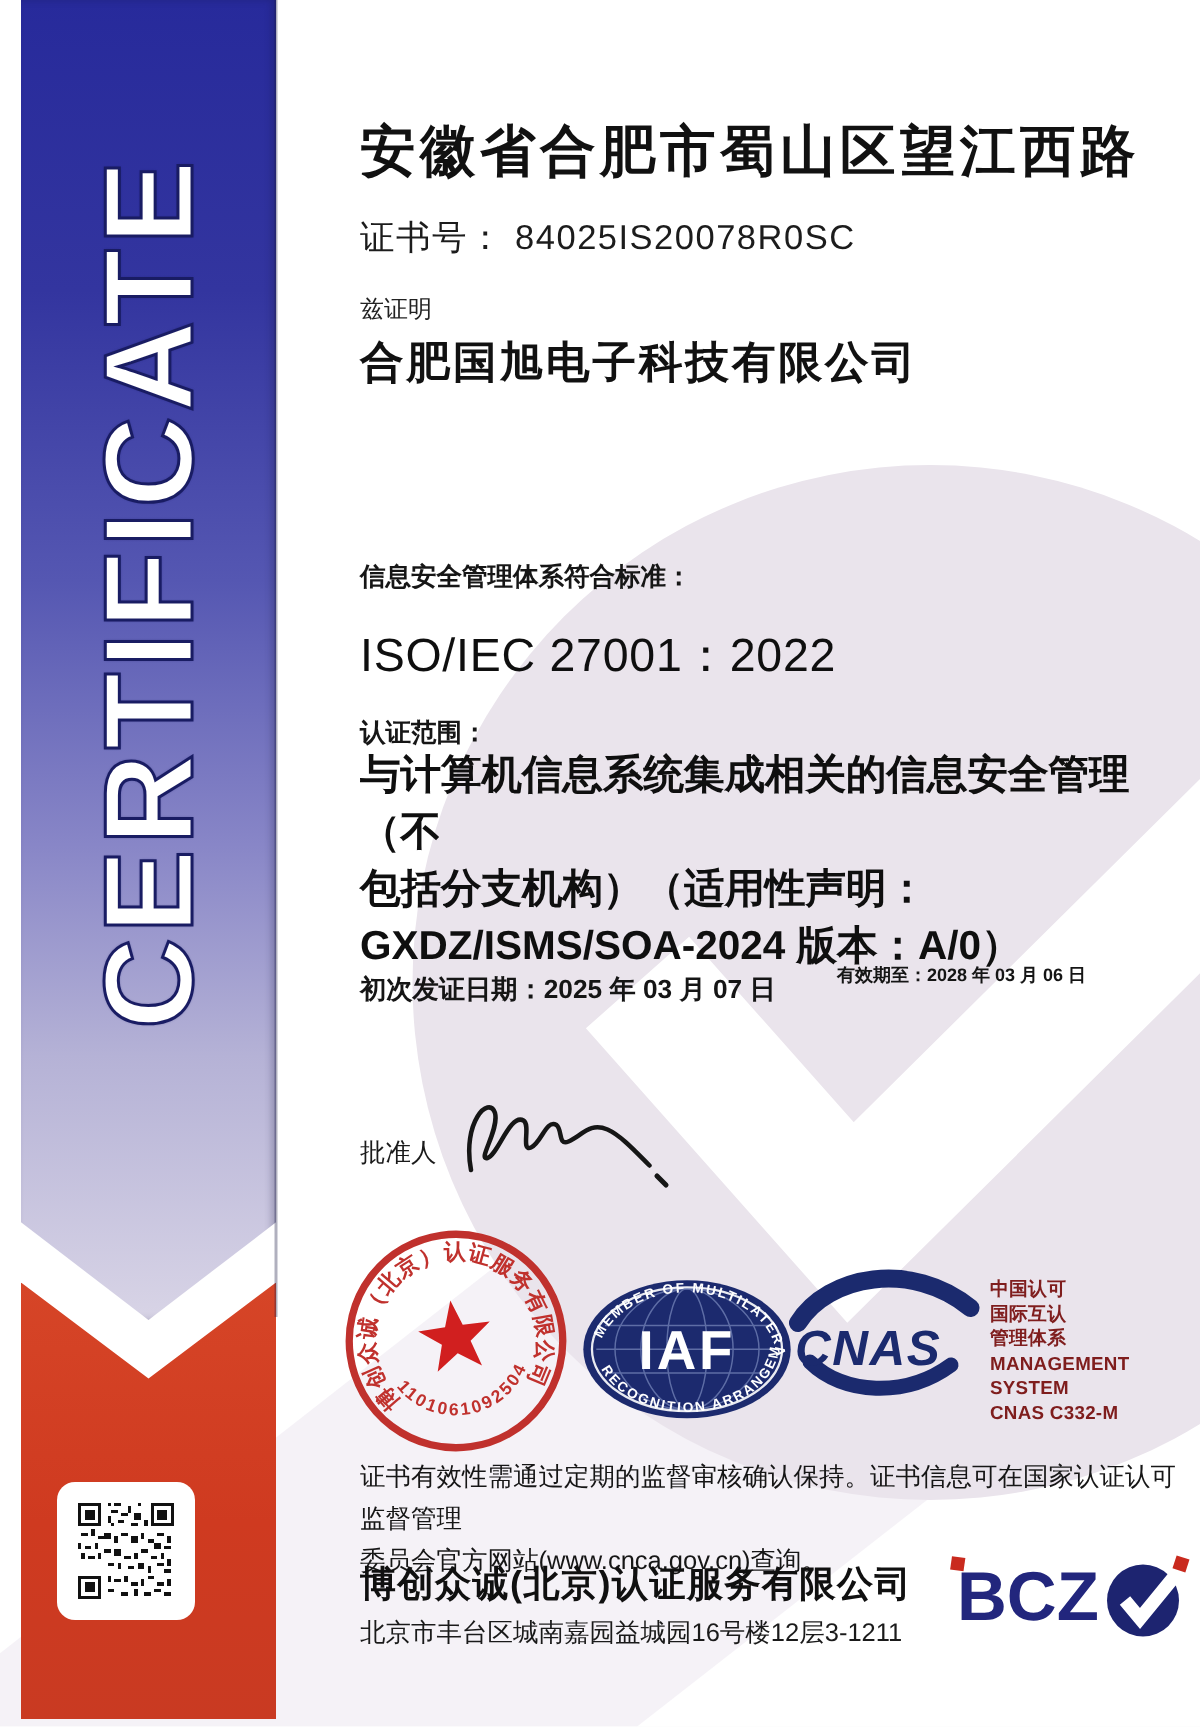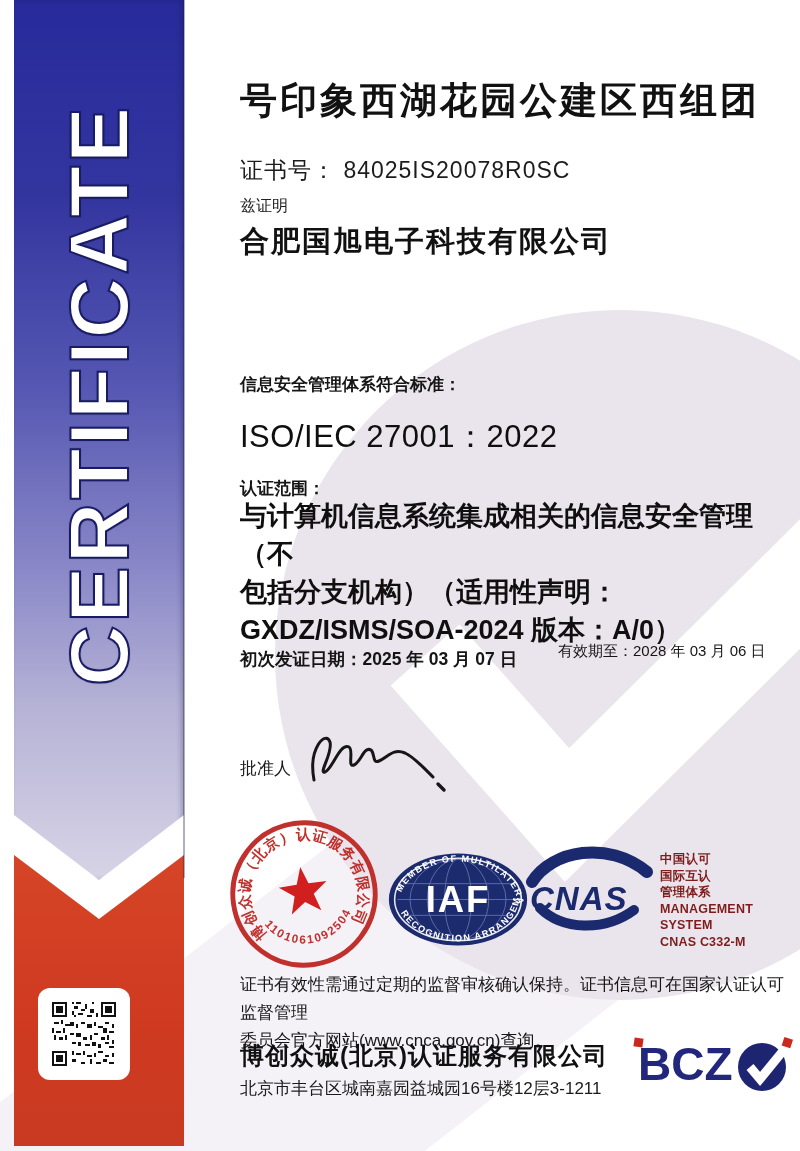--- a/index.html
+++ b/index.html
@@ -34,30 +34,30 @@
   
   .qr-box{
     position:absolute;left:38px;top:988px;width:92px;height:92px;z-index:3;
     background:#ffffff;border-radius:12px;display:flex;align-items:center;justify-content:center;
   }
   
   .content{position:absolute;left:0;top:0;width:800px;height:1151px;z-index:3;}
   .abs{position:absolute;}
   .pre{white-space:pre-line;}
   .title{left:240px;top:76px;font-size:37px;font-weight:700;letter-spacing:3px;color:#111;}
-  .certno{left:240px;top:143px;font-size:23px;color:#1c1c1c;letter-spacing:1px;margin-top:12px;}
+  .certno{left:240px;top:143px;font-size:23px;color:#1c1c1c;letter-spacing:1px;}
   .intro{left:240px;top:196px;font-size:16px;color:#222;}
   .company{left:240px;top:222px;font-size:29px;font-weight:700;letter-spacing:2px;color:#111;}
   .info{left:240px;top:285px;font-size:17px;line-height:30px;color:#1e1e1e;}
   .std-label{left:240px;top:373px;font-size:17px;font-weight:700;color:#161616;}
   .std-value{left:240px;top:416px;font-size:31px;font-weight:400;letter-spacing:.5px;color:#0f0f0f;}
   .scope-label{left:240px;top:477px;font-size:17px;font-weight:700;color:#161616;}
   .scope-text{left:240px;top:497px;width:540px;font-size:27px;font-weight:700;line-height:38px;color:#0f0f0f;}
   .date-left{left:240px;top:647px;font-size:17.5px;font-weight:600;color:#151515;}
-  .date-right{left:558px;top:642px;font-size:15px;font-weight:400;color:#151515;}
+  .date-right{left:558px;top:642px;font-size:12px;font-weight:700;color:#151515;}
   .approver{left:240px;top:757px;font-size:17px;color:#1a1a1a;}
   .sig{left:300px;top:722px;}
   .seal{left:226px;top:816px;width:156px;height:156px;transform:rotate(-8deg);}
   .iaf{left:386px;top:851px;}
   .cnas-logo{left:524px;top:846px;}
   .cnas-text{left:660px;top:851px;font-size:12.5px;font-weight:700;line-height:16.5px;color:#7f1d1d;letter-spacing:.2px;}
   .note{left:240px;top:971px;width:560px;font-size:17px;line-height:28px;color:#161616;}
   .foot-co{left:240px;top:1040px;font-size:24px;font-weight:700;letter-spacing:1px;color:#101010;}
   .foot-addr{left:240px;top:1077px;font-size:17px;color:#1a1a1a;}
   .bczc{left:596px;top:1034px;display:flex;align-items:flex-start;}
@@ -157,21 +157,21 @@
           <rect x="17" y="26" width="1" height="2"></rect>
         <rect x="20" y="27" width="2" height="1"></rect>
           <rect x="23" y="26" width="2" height="1"></rect>
           <rect x="26" y="27" width="2" height="1"></rect>
       </g>
     </svg>
   </div>
 
   <div class="content">
 
-    <div class="abs title">号印象西湖花园公建区西组团</div>
+    <div class="abs title">安徽省合肥市蜀山区望江西路</div>
     <div class="abs certno">证书号： 84025IS20078R0SC</div>
     <div class="abs intro">兹证明</div>
     <div class="abs company">合肥国旭电子科技有限公司</div>
 
 
     <div class="abs std-label">信息安全管理体系符合标准：</div>
     <div class="abs std-value">ISO/IEC 27001：2022</div>
 
     <div class="abs scope-label">认证范围：</div>
     <div class="abs scope-text pre">与计算机信息系统集成相关的信息安全管理（不

